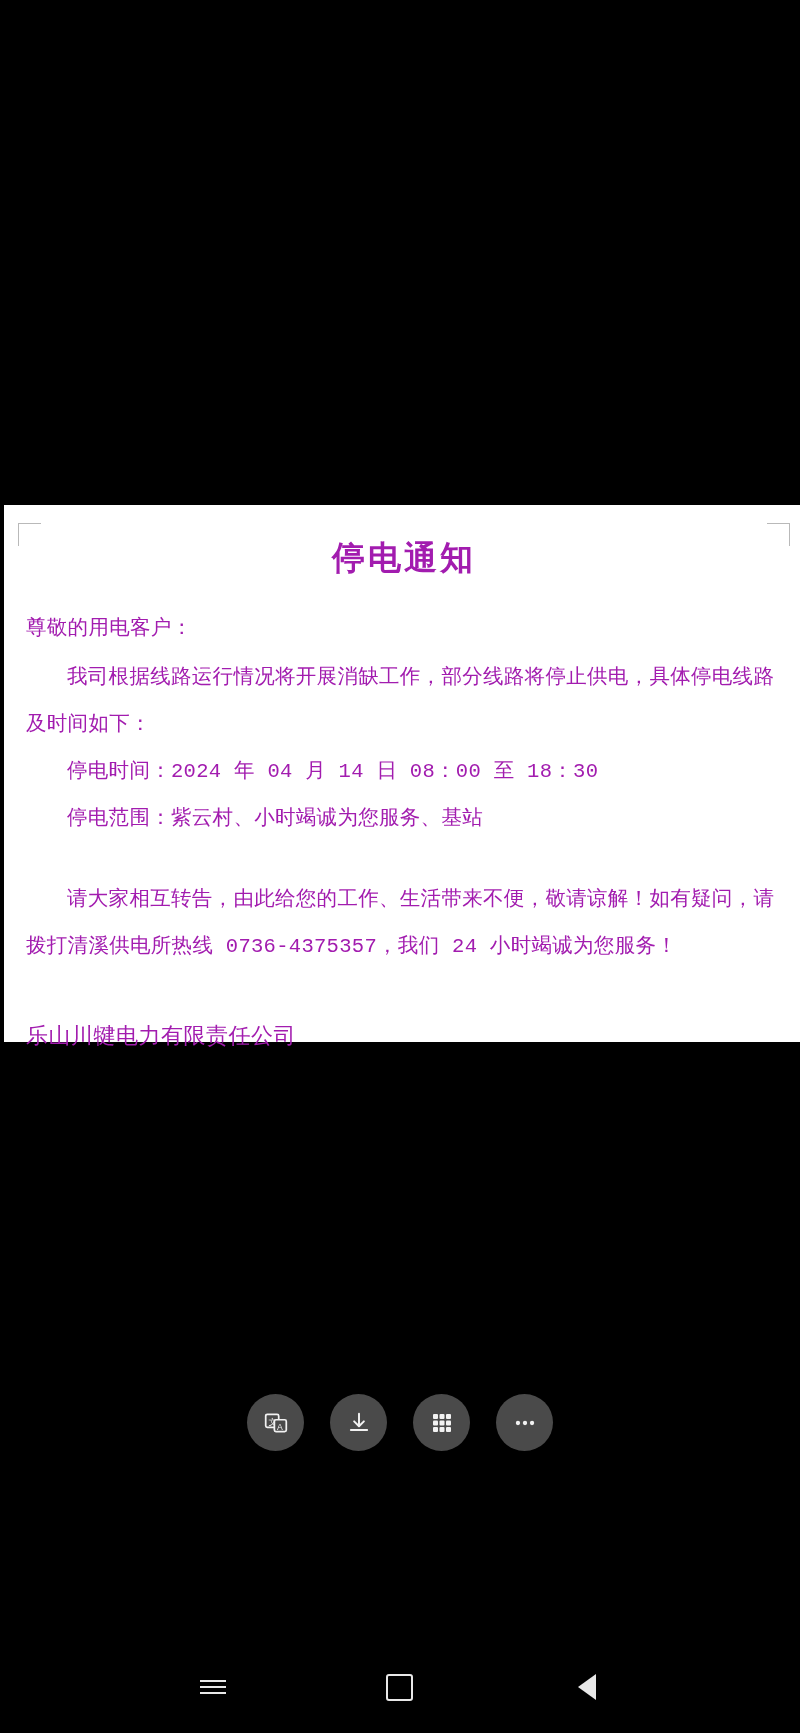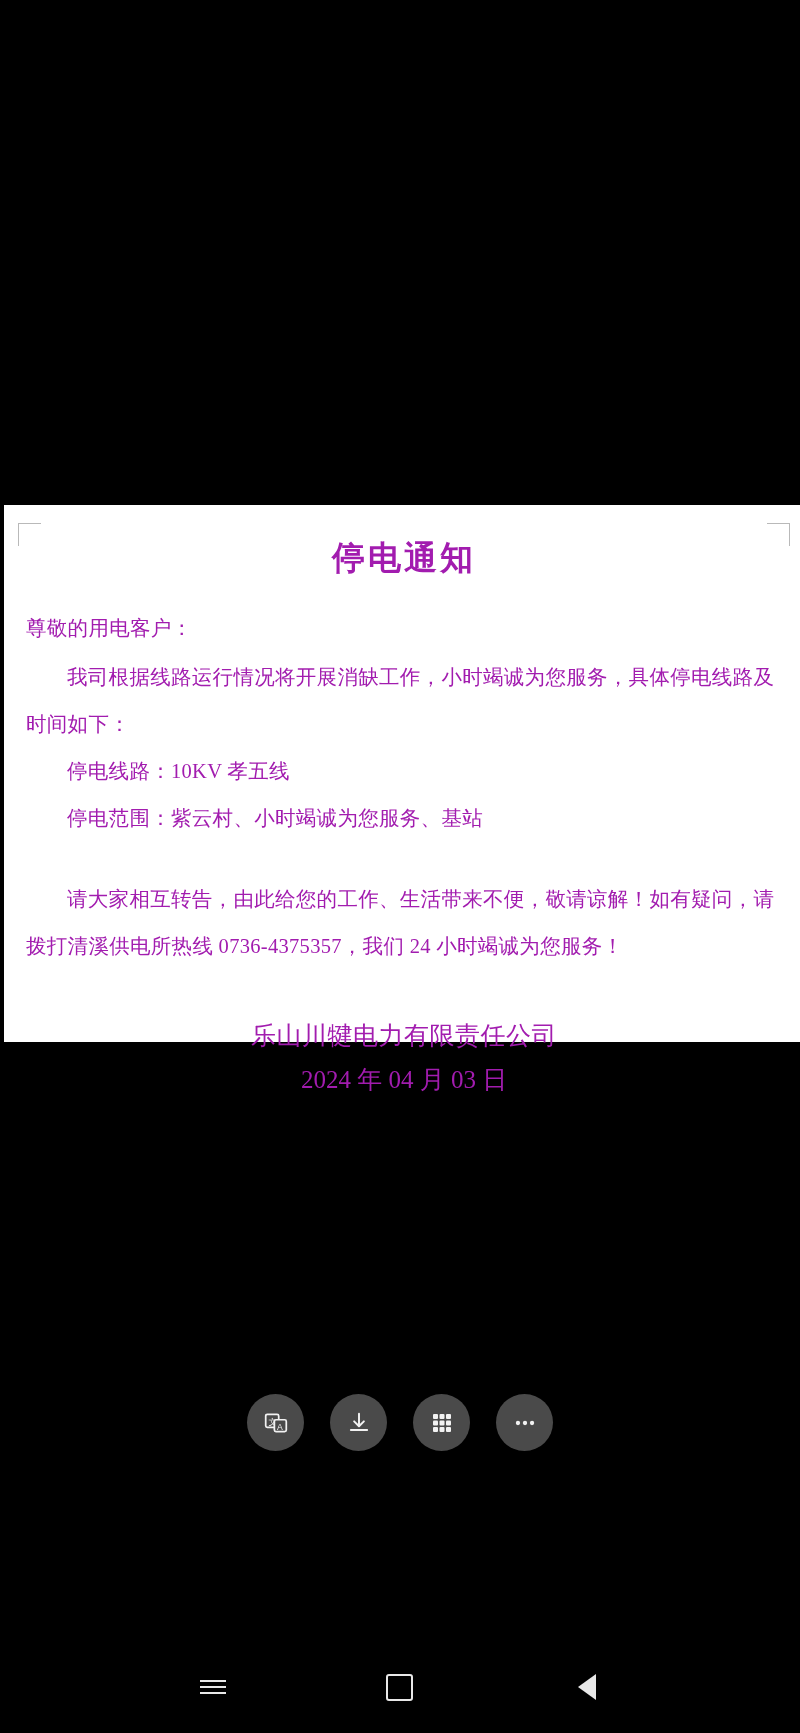--- a/index.html
+++ b/index.html
@@ -52,30 +52,31 @@
     font-weight: bold;
     letter-spacing: 3px;
     margin: 0 0 26px 0;
     line-height: 1.2;
   }
   .para {
     font-size: 20.5px;
     line-height: 47px;
     margin: 0;
     letter-spacing: 0.3px;
+    font-family: Liberation Mono, monospace;
   }
   .salutation { margin-bottom: 2px; }
   .indent { text-indent: 2em; }
   .list-line { text-indent: 2em; }
   .spacer { height: 34px; }
 
   .sign-block {
     margin-top: 44px;
-    text-align: center;
-    font-size: 25px;
+    text-align: left;
+    font-size: 22px;
     line-height: 44px;
   }
   .sign-block .line1 { letter-spacing: 0.5px; }
   .sign-block .line2 { }
   .sign-block .line3 { }
 
   
   .fab-row {
     position: absolute;
     left: 0;
@@ -146,32 +147,31 @@
 
   <div class="doc-page">
     <div class="corner tl"></div>
     <div class="corner tr"></div>
 
     <div class="doc-inner">
       <h1 class="doc-title">停电通知</h1>
 
       <p class="para salutation">尊敬的用电客户：</p>
 
-      <p class="para indent">我司根据线路运行情况将开展消缺工作，小时竭诚为您服务，具体停电线路及时间如下：</p>
-
-      <p class="para list-line">停电线路：10KV 孝五线</p>
+      <p class="para indent">我司根据线路运行情况将开展消缺工作，部分线路将停止供电，具体停电线路及时间如下：</p>
+
+      <p class="para list-line">停电时间：2024 年 04 月 14 日 08：00 至 18：30</p>
       <p class="para list-line">停电范围：紫云村、小时竭诚为您服务、基站</p>
 
       <div class="spacer"></div>
 
       <p class="para indent">请大家相互转告，由此给您的工作、生活带来不便，敬请谅解！如有疑问，请拨打清溪供电所热线 0736-4375357，我们 24 小时竭诚为您服务！</p>
 
       <div class="sign-block">
         <div class="line1">乐山川犍电力有限责任公司</div>
-        <div class="line3">2024 年 04 月 03 日</div>
       </div>
     </div>
   </div>
 
   <div class="fab-row">
     <div class="fab">
       <svg width="26" height="26" viewBox="0 0 24 24" fill="none" stroke="#f2f2f2" stroke-width="1.6">
         <rect x="2.5" y="4" width="12" height="12" rx="1.5"></rect>
         <text x="5" y="13.5" font-size="8" fill="#f2f2f2" stroke="none" font-family="'DejaVu Sans', sans-serif">文</text>
         <rect x="10.5" y="9" width="11" height="11" rx="1.5" fill="#4a4a4a"></rect>

